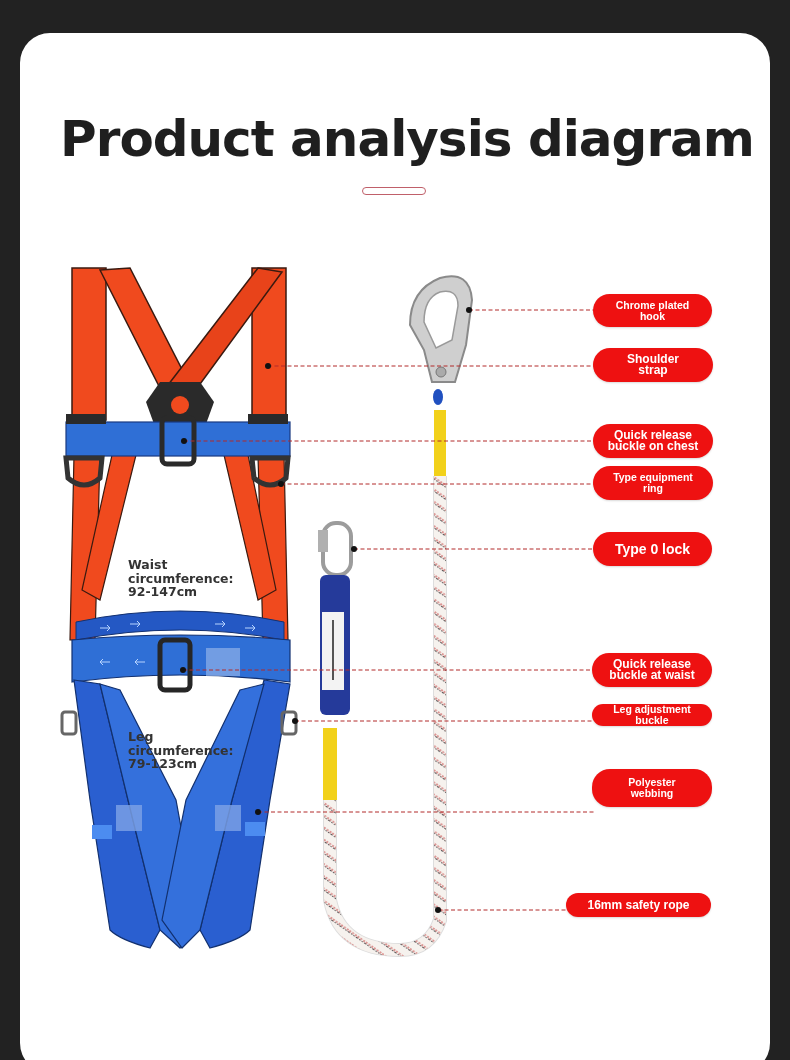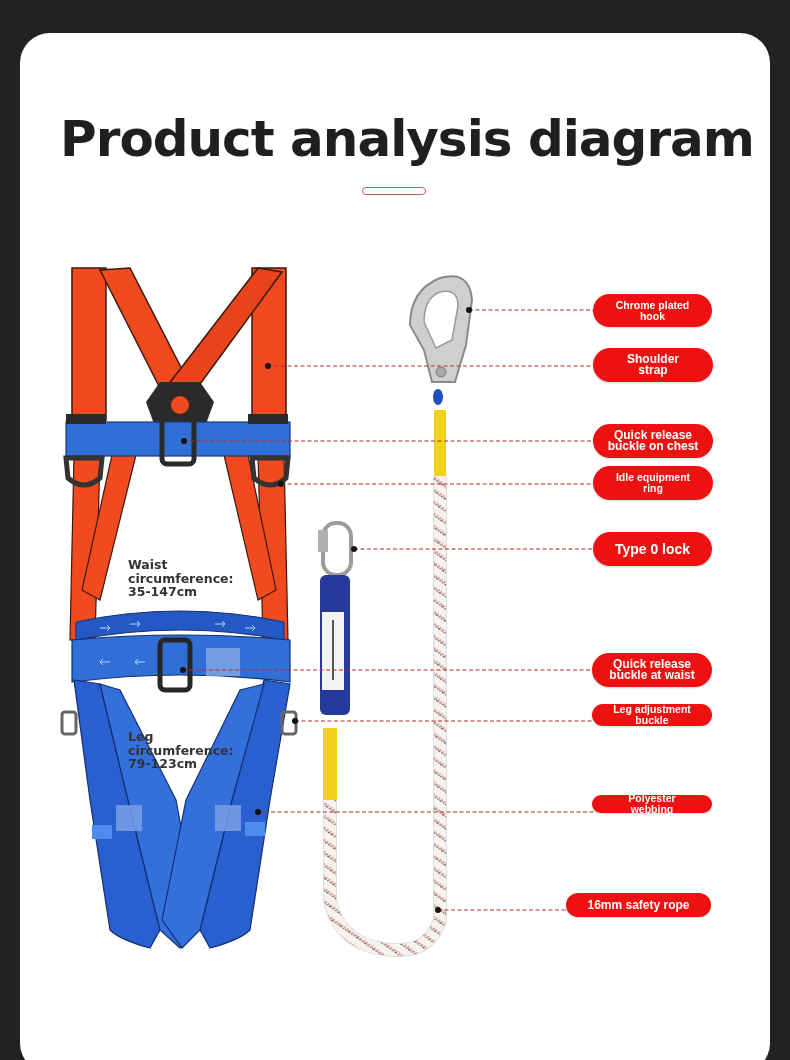--- a/index.html
+++ b/index.html
@@ -133,33 +133,33 @@
     <circle cx="354" cy="549" r="3"></circle>
     <circle cx="183" cy="670" r="3"></circle>
     <circle cx="295" cy="721" r="3"></circle>
     <circle cx="258" cy="812" r="3"></circle>
     <circle cx="438" cy="910" r="3"></circle>
   </g>
 </svg>
 
 <div class="size-note" style="left:128px; top:558px;">Waist
 circumference:
-35-147cm</div>
+92-147cm</div>
 <div class="size-note" style="left:128px; top:730px;">Leg
 circumference:
 79-123cm</div>
 
 <div class="pill" style="left:593px; top:294px; width:119px; height:33px;">Chrome plated
 hook</div>
 <div class="pill mid" style="left:593px; top:348px; width:120px; height:34px;">Shoulder
 strap</div>
 <div class="pill mid" style="left:593px; top:424px; width:120px; height:34px;">Quick release
 buckle on chest</div>
-<div class="pill" style="left:593px; top:466px; width:120px; height:34px;">Idle equipment
+<div class="pill" style="left:593px; top:466px; width:120px; height:34px;">Type equipment
 ring</div>
 <div class="pill big" style="left:593px; top:532px; width:119px; height:34px;">Type 0 lock</div>
 <div class="pill mid" style="left:592px; top:653px; width:120px; height:34px;">Quick release
 buckle at waist</div>
 <div class="pill" style="left:592px; top:704px; width:120px; height:22px;">Leg adjustment
 buckle</div>
-<div class="pill" style="left:592px; top:795px; width:120px; height:18px;">Polyester
+<div class="pill" style="left:592px; top:769px; width:120px; height:38px;">Polyester
 webbing</div>
 <div class="pill mid" style="left:566px; top:893px; width:145px; height:24px;">16mm safety rope</div>
 
 </body></html>

